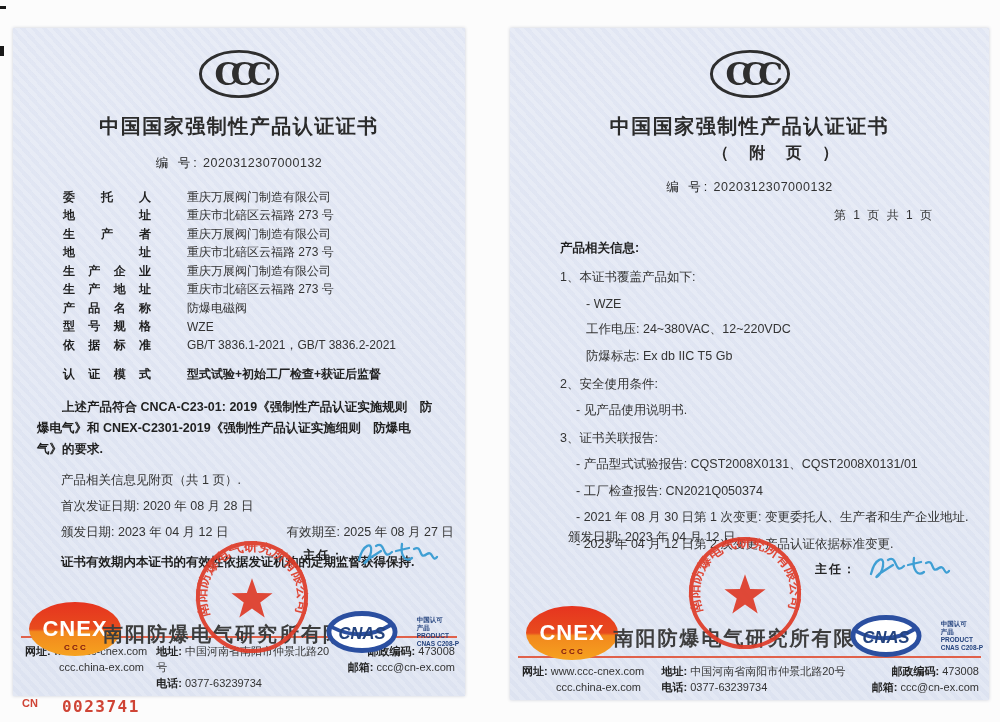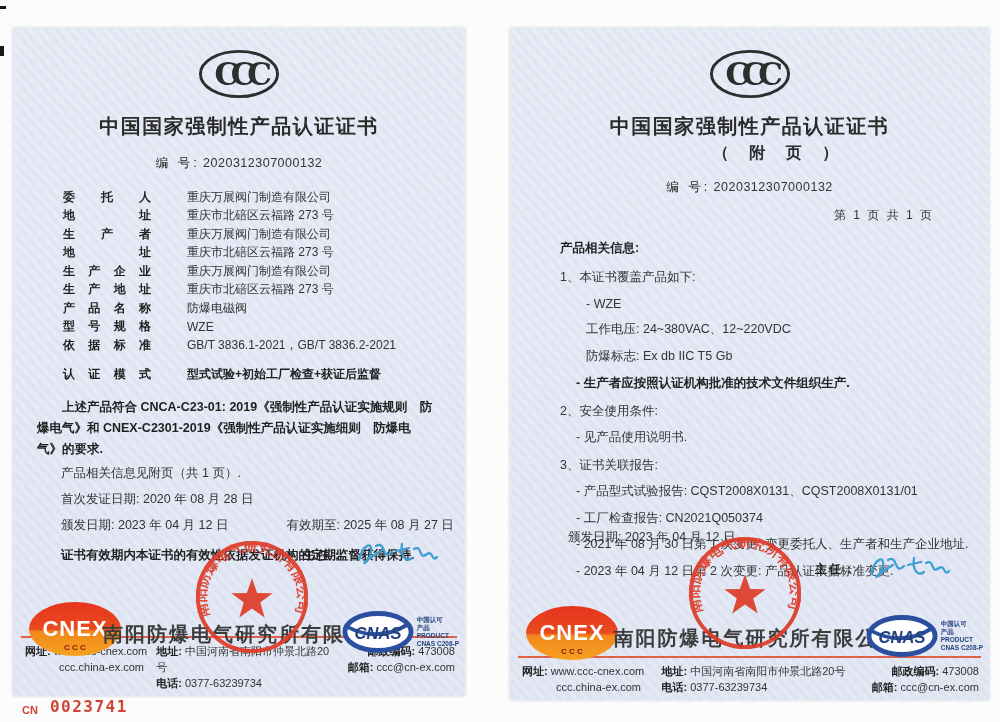--- a/index.html
+++ b/index.html
@@ -33,51 +33,51 @@
 
   .fields { margin:16px 0 0 50px; }
   .frow { display:flex; height:18.5px; align-items:center; font-size:12px; }
   .flabel { width:88px; font-weight:bold; color:#1f1f1f; text-align:justify; text-align-last:justify; }
   .fvalue { margin-left:36px; color:#333; white-space:nowrap; }
   .frow.mode { margin-top:11px; }
   .frow.mode .fvalue { font-weight:bold; color:#222; }
 
   .compliance { margin:13px 32px 0 24px; font-weight:bold; font-size:12.5px; line-height:21px; text-indent:2em; color:#1f1f1f; }
   .note { margin:9px 0 0 48px; font-size:12.5px; color:#333; }
-  .note.gap { margin-top:5px; }
+  .note.gap { margin-top:12px; }
   .issue-row { display:flex; }
   .issue-row .valid { margin-left:58px; }
   .maintain { margin:13px 0 0 48px; font-weight:bold; font-size:12.5px; color:#1f1f1f; }
 
   .director-row { position:absolute; display:flex; align-items:center; z-index:6; }
   #cert-left  .director-row { right:26px; top:508px; }
   #cert-right .director-row { right:38px; top:522px; }
   .director-label { font-size:12px; font-weight:bold; color:#222; letter-spacing:2px; margin-right:6px; }
 
   .issue-date-r { position:absolute; left:58px; top:501px; font-size:12.5px; color:#333; }
 
   .stamp { position:absolute; z-index:5; opacity:0.92; }
   #cert-left  .stamp { left:180px; top:510px; }
   #cert-right .stamp { left:176px; top:506px; }
 
   .issuer-company { position:absolute; left:0; right:0; bottom:48px; text-align:center; padding-left:14px;
     font-size:20px; font-weight:600; letter-spacing:2px; color:#3d3d3d; z-index:2; }
   .cnex-logo { position:absolute; left:14px; bottom:38px; z-index:2; }
-  .cnas-wrap { position:absolute; right:6px; bottom:42px; display:flex; align-items:center; gap:3px; z-index:2; }
+  .cnas-wrap { position:absolute; right:6px; bottom:42px; display:flex; align-items:center; gap:19px; z-index:2; }
   .cnas-side { font-size:6.5px; line-height:8px; color:#24437e; font-weight:bold; }
 
   .cert-footer { position:absolute; left:8px; right:8px; bottom:5px; border-top:2px solid #e0614a; padding-top:5px;
     display:flex; font-size:11px; line-height:16px; color:#333; }
   .cert-footer .flab { font-weight:bold; color:#222; }
   .fc1 { width:31%; padding-left:4px; }
   .fc1 .l2 { padding-left:34px; }
   .fc2 { width:42%; }
   .fc3 { width:27%; text-align:right; padding-right:2px; }
 
-  .bottom-serial { position:absolute; left:22px; top:697px; color:#cf4435; display:flex; align-items:flex-end; gap:12px; }
+  .bottom-serial { position:absolute; left:22px; top:697px; color:#cf4435; display:flex; align-items:flex-start; gap:24px; }
   .bottom-serial .pfx { font-size:11px; font-weight:bold; }
   .bottom-serial .num { font-size:16px; font-weight:bold; letter-spacing:1.5px; font-family:"DejaVu Sans Mono", monospace; }
 
   .scan-mark { position:absolute; background:#191919; }
   .mark1 { left:0; top:6px;  width:6px; height:3px; }
   .mark2 { left:0; top:46px; width:4px; height:10px; }
 </style>
 </head>
 <body>
 
@@ -234,21 +234,20 @@
     <span class="serial-value">2020312307000132</span>
   </div>
   <div class="page-info">第 1 页 共 1 页</div>
 
   <div style="margin:16px 0 0 50px; font-size:12.5px; color:#333;">
     <div style="font-weight:bold; color:#1f1f1f;">产品相关信息:</div>
     <div style="margin-top:12px;">1、本证书覆盖产品如下:</div>
     <div style="margin:11px 0 0 26px;">- WZE</div>
     <div style="margin:10px 0 0 26px;">工作电压: 24~380VAC、12~220VDC</div>
     <div style="margin:10px 0 0 26px;">防爆标志: Ex db IIC T5 Gb</div>
-    <div style="margin:10px 0 0 16px; font-weight:bold; color:#222;">- 生产者应按照认证机构批准的技术文件组织生产.</div>
     <div style="margin-top:11px;">2、安全使用条件:</div>
     <div style="margin:9px 0 0 16px;">- 见产品使用说明书.</div>
     <div style="margin-top:11px;">3、证书关联报告:</div>
     <div style="margin:9px 0 0 16px;">- 产品型式试验报告: CQST2008X0131、CQST2008X0131/01</div>
     <div style="margin:10px 0 0 16px;">- 工厂检查报告: CN2021Q050374</div>
     <div style="margin:9px 0 0 16px;">- 2021 年 08 月 30 日第 1 次变更: 变更委托人、生产者和生产企业地址.</div>
     <div style="margin:10px 0 0 16px;">- 2023 年 04 月 12 日第 2 次变更: 产品认证依据标准变更.</div>
   </div>
 
   <div class="issue-date-r">颁发日期: 2023 年 04 月 12 日</div>

